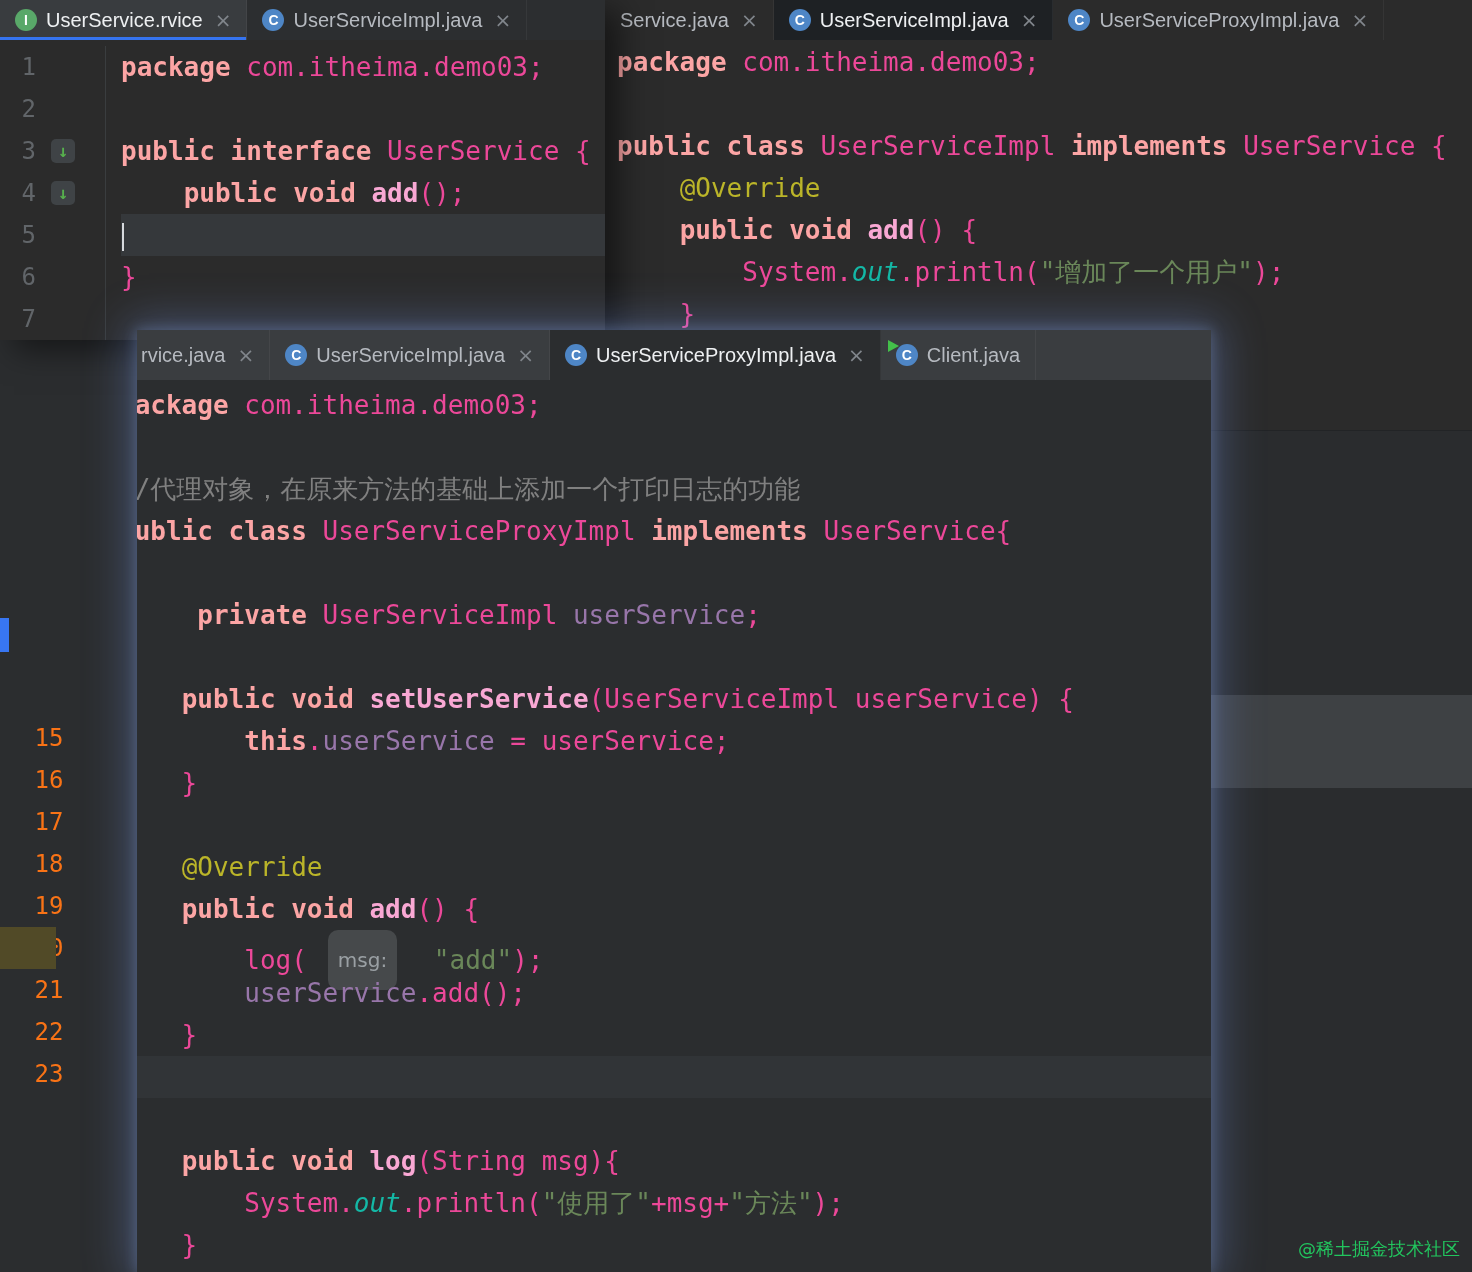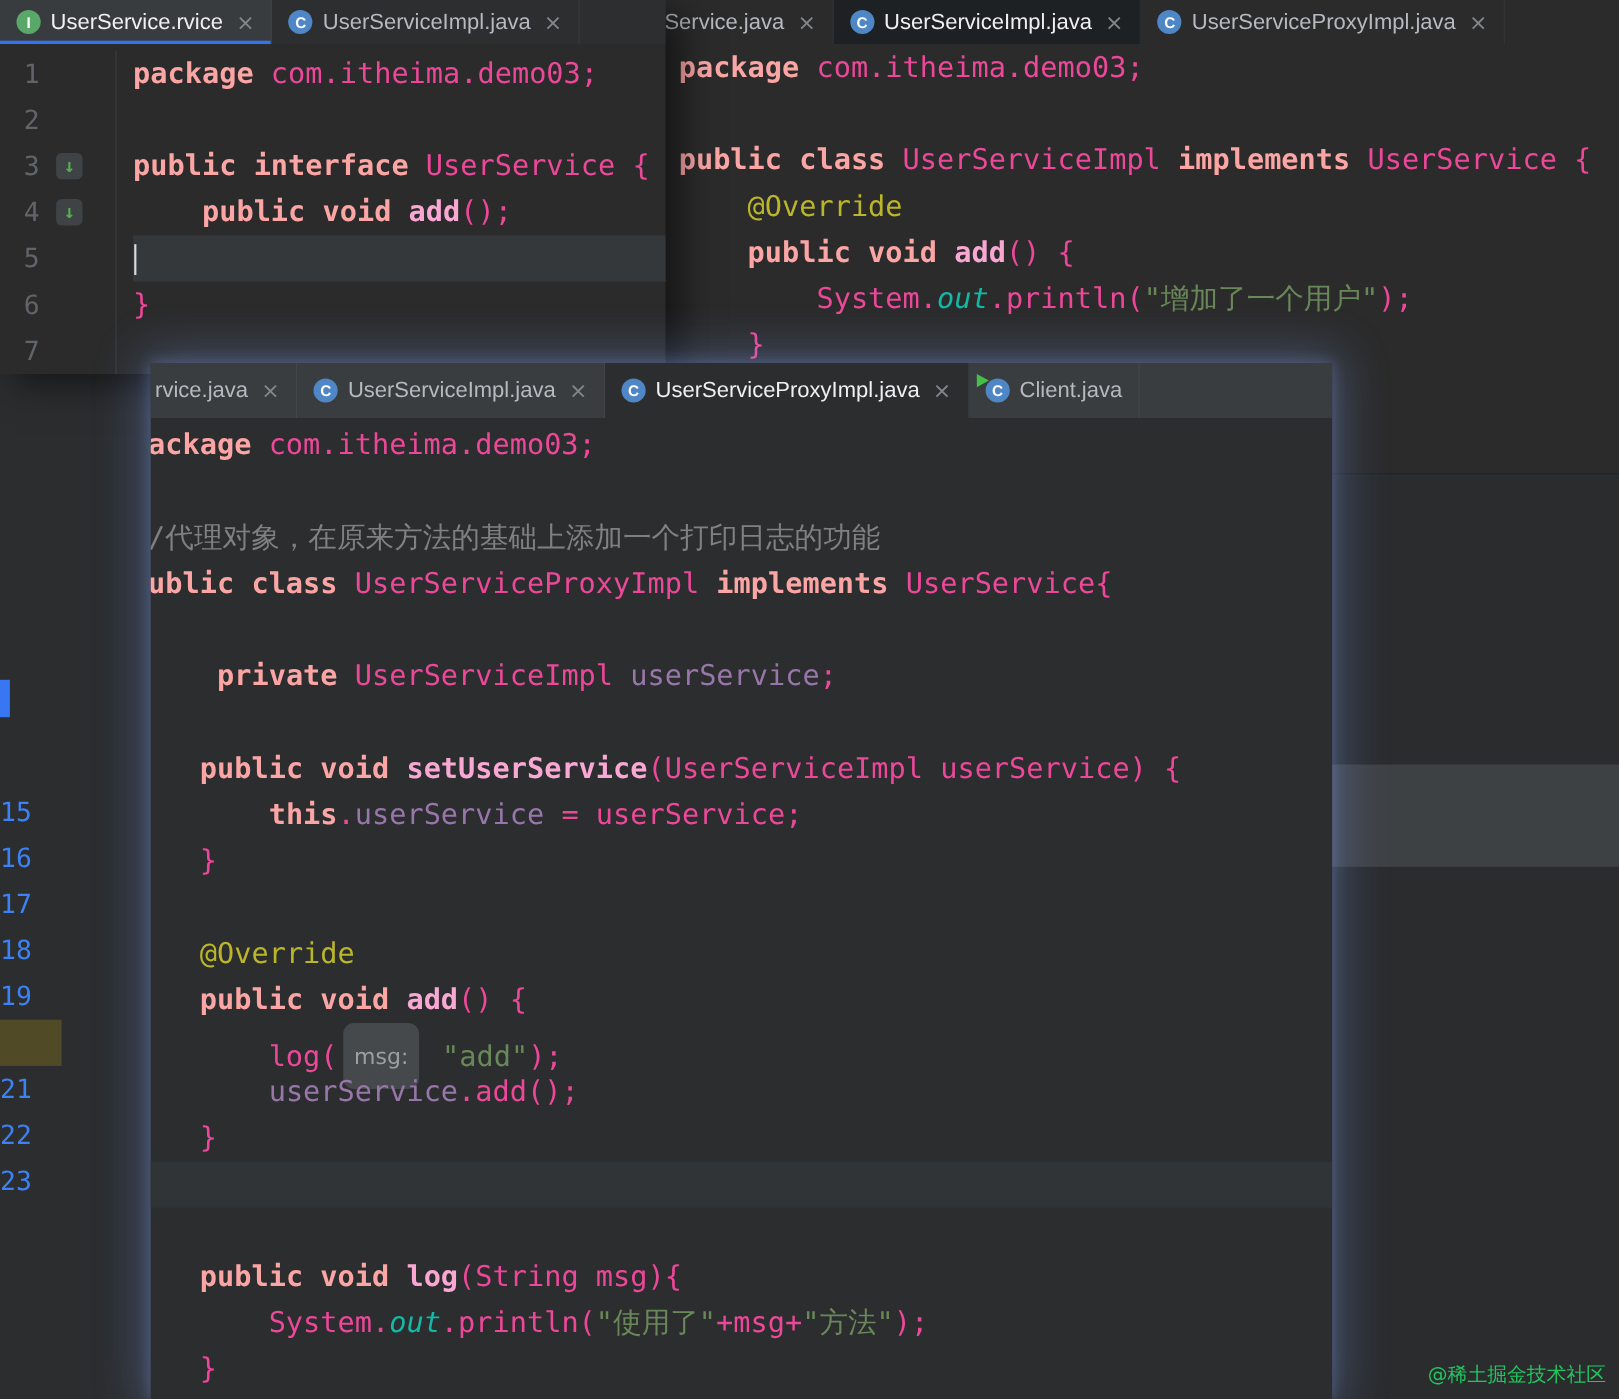--- a/index.html
+++ b/index.html
@@ -2,38 +2,38 @@
 <html><head>
 <meta charset="utf-8">
 <style>
   html,body{margin:0;padding:0;background:#1e1e1e;}
   .screen{position:relative;width:1472px;height:1272px;overflow:hidden;background:#2b2b2b;
           font-family:"DejaVu Sans Mono",monospace;}
 
   
   .bg-left{position:absolute;left:0;top:340px;width:137px;bottom:0;background:#2b2d2f;z-index:0;}
   .bg-gutter{position:absolute;left:0;top:377px;width:98px;font:24px/42px "DejaVu Sans Mono",monospace;
-             color:#3b82f6;text-align:left;padding-right:0;}
+             color:#f97316;text-align:center;padding-right:0;}
   .bgn{height:42px;}
   .blue-strip{position:absolute;left:0;top:278px;width:9px;height:34px;background:#3876f2;}
   .olive-block{position:absolute;left:0;top:587px;width:56px;height:42px;background:#514a27;}
   .bg-right{position:absolute;left:1127px;top:430px;right:0;bottom:0;background:#2a2c2e;z-index:0;}
   .bg-right-band{position:absolute;left:0;top:265px;right:0;height:93px;background:#3e4144;}
 
   
   .win{position:absolute;background:#2b2b2b;}
   .win-tl{left:0;top:0;width:605px;height:340px;z-index:2;box-shadow:14px 10px 30px rgba(0,0,0,.5);}
   .win-tr{left:600px;top:0;width:872px;height:430px;z-index:1;border-bottom:1px solid #222426;overflow:hidden;}
   .win-front{left:137px;top:330px;width:1074px;height:942px;z-index:3;background:#2b2d2f;
              box-shadow:0 0 42px 9px rgba(130,165,255,.30),0 0 12px 2px rgba(160,190,255,.22);}
   .win-front .content{position:absolute;inset:0;overflow:hidden;}
 
   
   .tabbar{display:flex;align-items:stretch;height:40px;background:#2c2e30;overflow:hidden;}
-  .win-tr .tabbar{background:#2b2b2b;}
+  .win-tr .tabbar{background:#2b2b2b;margin-left:16px;}
   .win-front .tabbar{height:50px;background:#3a3d40;}
   .tab{position:relative;display:flex;align-items:center;gap:9px;padding:0 15px;flex:none;
        border-right:1px solid rgba(255,255,255,0.05);}
   .tab.partial{padding-left:4px;}
   .tlabel{font:20px "Liberation Sans",sans-serif;color:#b6bac0;white-space:nowrap;}
   .tab.active .tlabel{color:#eef0f2;}
   .win-tl .tab.active{background:#393c3f;}
   .win-tl .tab.active::after{content:'';position:absolute;left:0;right:0;bottom:0;height:3px;background:#3574f0;}
   .win-tr .tab.active{background:#1e2124;}
   .win-front .tab.active{background:#2b2d2f;}
@@ -66,21 +66,21 @@
   
   .tk-kw{color:#fca5a5;font-weight:bold;}
   .tk-def{color:#ec4899;}
   .tk-mth{color:#f9a8d4;font-weight:bold;}
   .tk-ann{color:#bbb529;text-align:right;}
   .tk-str{color:#6a8759;}
   .tk-com{color:#808080;}
   .tk-fld{color:#9876aa;}
   .tk-fldi{color:#14b8a6;font-style:italic;}
   .tk-hint{display:inline-block;background:#46494b;color:#9aa0a4;border-radius:10px;
-           font:20px/1 "DejaVu Sans",sans-serif;padding:20px 10px;margin:0 5px;vertical-align:2px;}
+           font:20px/1 "DejaVu Sans",sans-serif;padding:20px 10px;margin:0 21px;vertical-align:2px;}
 
   .watermark{position:absolute;right:12px;bottom:11px;z-index:6;
              font:18px "DejaVu Sans",sans-serif;color:#22c55e;}
 </style>
 </head>
 <body>
 
 <div class="screen">
 
   <div class="bg-left">

